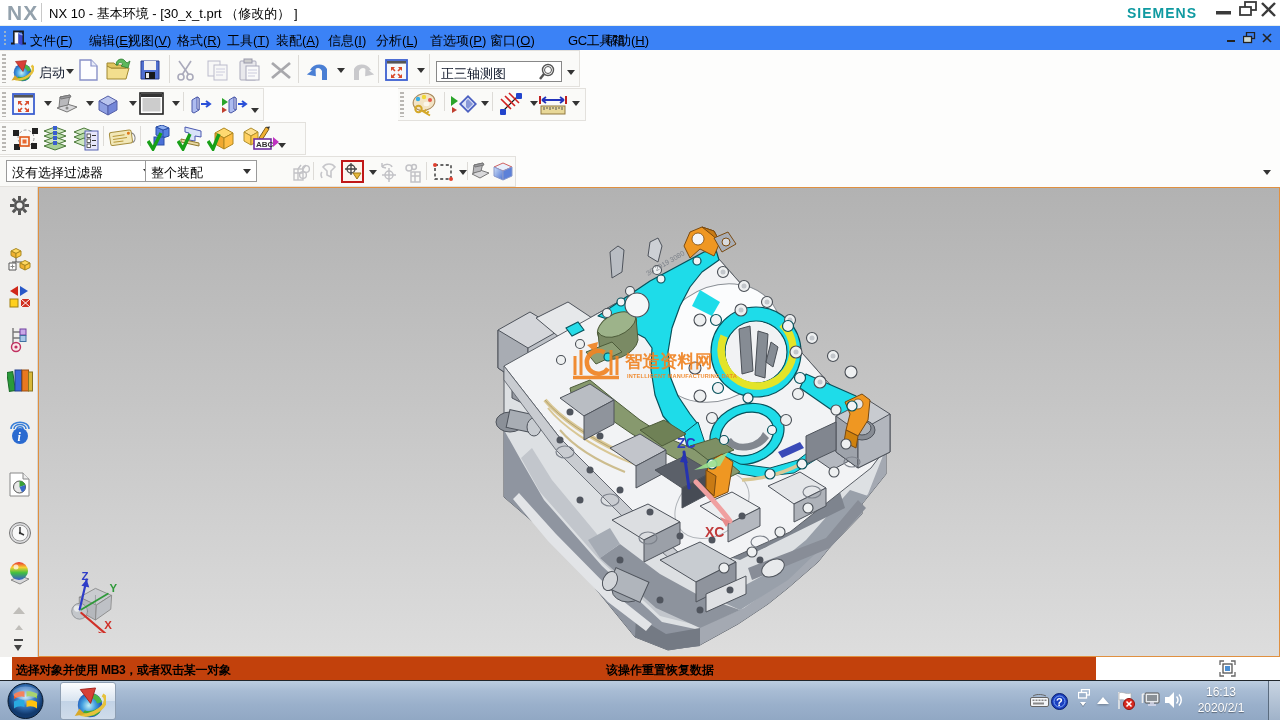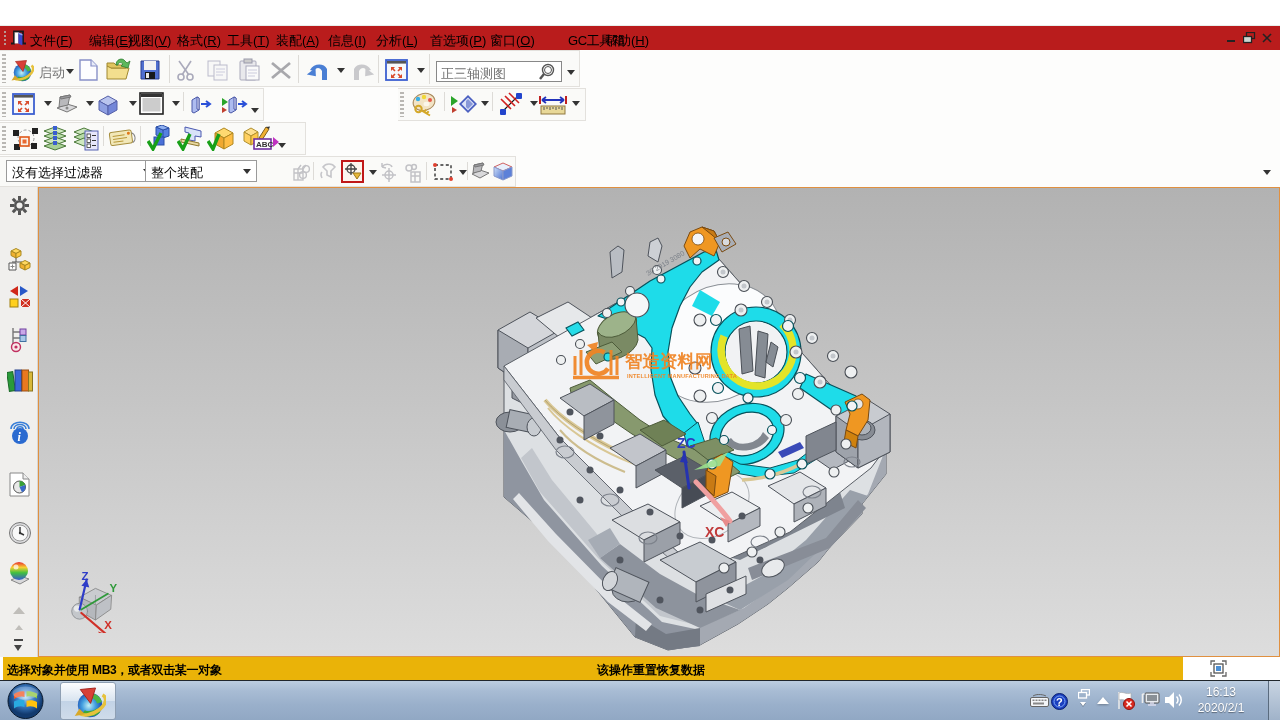--- a/index.html
+++ b/index.html
@@ -7,54 +7,75 @@
 body{font-family:"Liberation Sans",sans-serif;font-size:12px}
 #app{position:relative;width:1280px;height:720px;background:#fff}
 
 #titlebar{position:absolute;left:0;top:0;width:1280px;height:25px;background:#fff}
 #nxlogo{position:absolute;left:7px;top:1px;font-size:21px;font-weight:bold;color:#93a1ac;letter-spacing:1px}
 #tsep{position:absolute;left:41px;top:3px;width:1px;height:19px;background:#c8c8c8}
 #title{position:absolute;left:49px;top:5px;font-size:13px;color:#000}
 #siemens{position:absolute;left:1127px;top:5px;font-size:14px;font-weight:bold;color:#0f9aa1;letter-spacing:1px}
 .wbtn{position:absolute;top:6px;color:#333}
 
-#menubar{position:absolute;left:0;top:25px;width:1280px;height:25px;background:#b91c1c;border-top:1px solid #e7eeeb}
+#menubar{position:absolute;left:0;top:25px;width:1280px;height:25px;background:#3b82f6;border-top:1px solid #e7eeeb}
 .mi{position:absolute;top:6px;font-size:13px;color:#000;white-space:nowrap}
 .mi u{text-decoration:underline}
 
 #toolzone{position:absolute;left:0;top:50px;width:1280px;height:137px;background:#fdfdfc}
 .tbrow{position:absolute;background:#fafaf8;border:1px solid #e3e1dd;border-left:none}
 .grip{position:absolute;left:2px;top:4px;bottom:4px;width:4px;
  background:repeating-linear-gradient(to bottom,#b9b7b3 0 2px,transparent 2px 4px);}
 .sep{position:absolute;width:1px;background:#dddbd7;top:5px;bottom:5px}
 .dd{position:absolute;width:0;height:0;border-left:4px solid transparent;border-right:4px solid transparent;border-top:5px solid #333}
 .ic{position:absolute}
-.tbtext{position:absolute;font-size:13px;color:#737373}
+.tbtext{position:absolute;font-size:13px;color:#0f172a}
 
 .combo{position:absolute;height:22px;background:#fff;border:1px solid #9a9a9a;font-size:13px;color:#000;padding:3px 0 0 5px}
 .combo .ca{position:absolute;right:5px;top:8px;width:0;height:0;border-left:4px solid transparent;border-right:4px solid transparent;border-top:5px solid #333}
 
 #main{position:absolute;left:0;top:187px;width:1280px;height:470px}
 #resbar{position:absolute;left:0;top:0;width:38px;height:470px;background:#f0efed;border-right:1px solid #d8d6d2}
 #viewport{position:absolute;left:38px;top:0;width:1242px;height:470px;border:1px solid #e09040;background:linear-gradient(to bottom,#b2b2b2 0%,#c5c5c5 45%,#dddddd 100%)}
 #viewlabel{position:absolute;left:7px;top:453px;color:#f0a468;font-size:14px;white-space:nowrap}
 
-#statusbar{position:absolute;left:3px;top:657px;width:1180px;height:23px;background:#eab308}
+#statusbar{position:absolute;left:12px;top:657px;width:1084px;height:23px;background:#c2410c}
 #st1{position:absolute;left:4px;top:5px;font-weight:bold;font-size:12px;letter-spacing:-.3px}
 #st2{position:absolute;left:594px;top:5px;font-weight:bold;font-size:12px}
 
 #taskbar{position:absolute;left:0;top:680px;width:1280px;height:40px;background:linear-gradient(to bottom,#bccde0 0%,#a8bcd4 25%,#9ab0cb 60%,#91a8c4 100%);border-top:1px solid #20262b}
 #clock{position:absolute;left:1190px;top:3px;width:62px;text-align:center;color:#fff;font-size:12px;line-height:16px;text-shadow:0 1px 1px rgba(0,0,0,.4)}
 #showdesk{position:absolute;right:0;top:0;width:12px;height:40px;background:linear-gradient(to bottom,#c8d4e2,#9fb2c9);border-left:1px solid #5a6b7e}
 #nxtask{position:absolute;left:60px;top:1px;width:56px;height:38px;background:linear-gradient(to bottom,#fdfeff,#d9e4f0 49%,#c2d3e6 50%,#cfdcea);border:1px solid #8e9fb3;border-radius:3px}
 </style>
 </head>
 <body>
 <div id="app">
 
+  <div id="titlebar">
+    <div id="nxlogo">NX</div>
+    <div id="tsep"></div>
+    <div id="title">NX 10 - 基本环境 - [30_x_t.prt （修改的） ]</div>
+    <div id="siemens">SIEMENS</div>
+    <svg class="wbtn" style="left:1215px;top:0" width="18" height="20">
+        <rect x="1" y="11" width="15" height="3.5" fill="#3a3a3a"></rect>
+      </svg>
+    <svg class="wbtn" style="left:1239px;top:0" width="18" height="20">
+        <g fill="none" stroke="#3a3a3a" stroke-width="1.8">
+          <rect x="6" y="2" width="11" height="8"></rect>
+          <rect x="1" y="7" width="11" height="8" fill="#fff"></rect>
+        </g>
+      </svg>
+    <svg class="wbtn" style="left:1260px;top:0" width="18" height="20">
+        <g stroke="#3a3a3a" stroke-width="2.4">
+          <line x1="2" y1="3" x2="15" y2="16"></line>
+          <line x1="15" y1="3" x2="2" y2="16"></line>
+        </g>
+      </svg>
+  </div>
 
   <div id="menubar">
     <svg class="ic" style="left:3px;top:4px" width="8" height="17">
         <g fill="#b9c2bd">
           <circle cx="2" cy="2" r="1"></circle>
           <circle cx="2" cy="6" r="1"></circle>
           <circle cx="2" cy="10" r="1"></circle>
           <circle cx="2" cy="14" r="1"></circle>
         </g>
       </svg>

